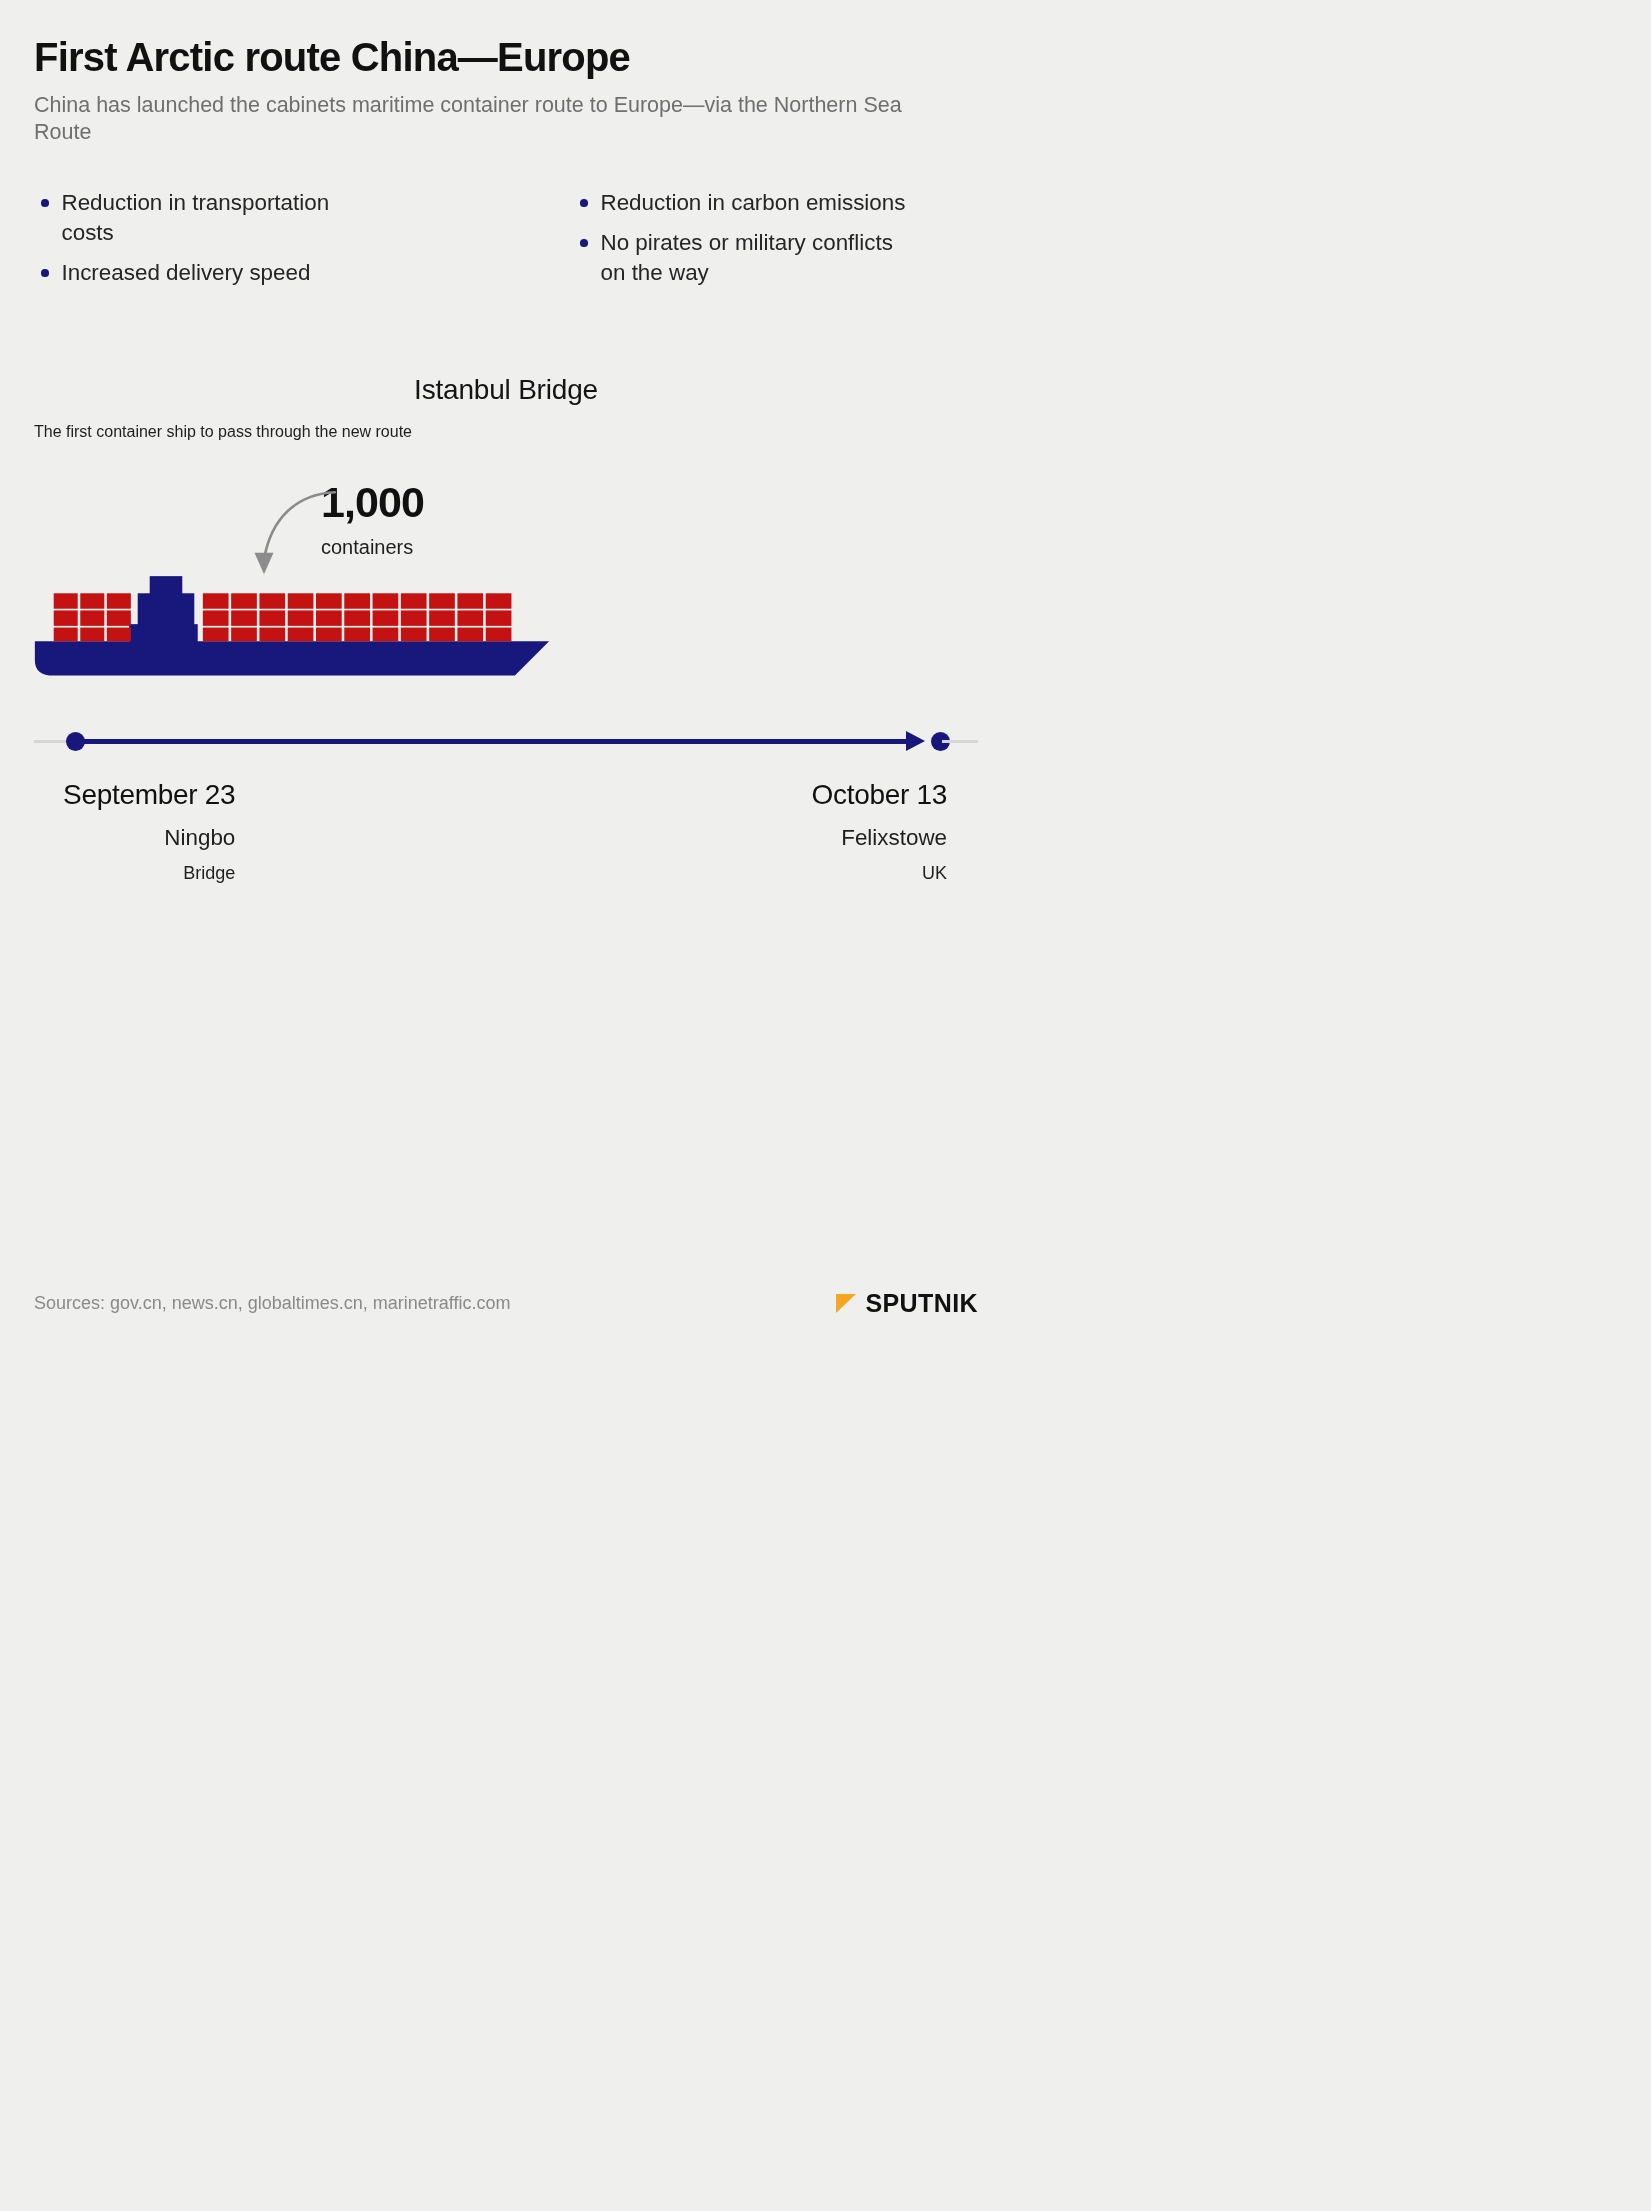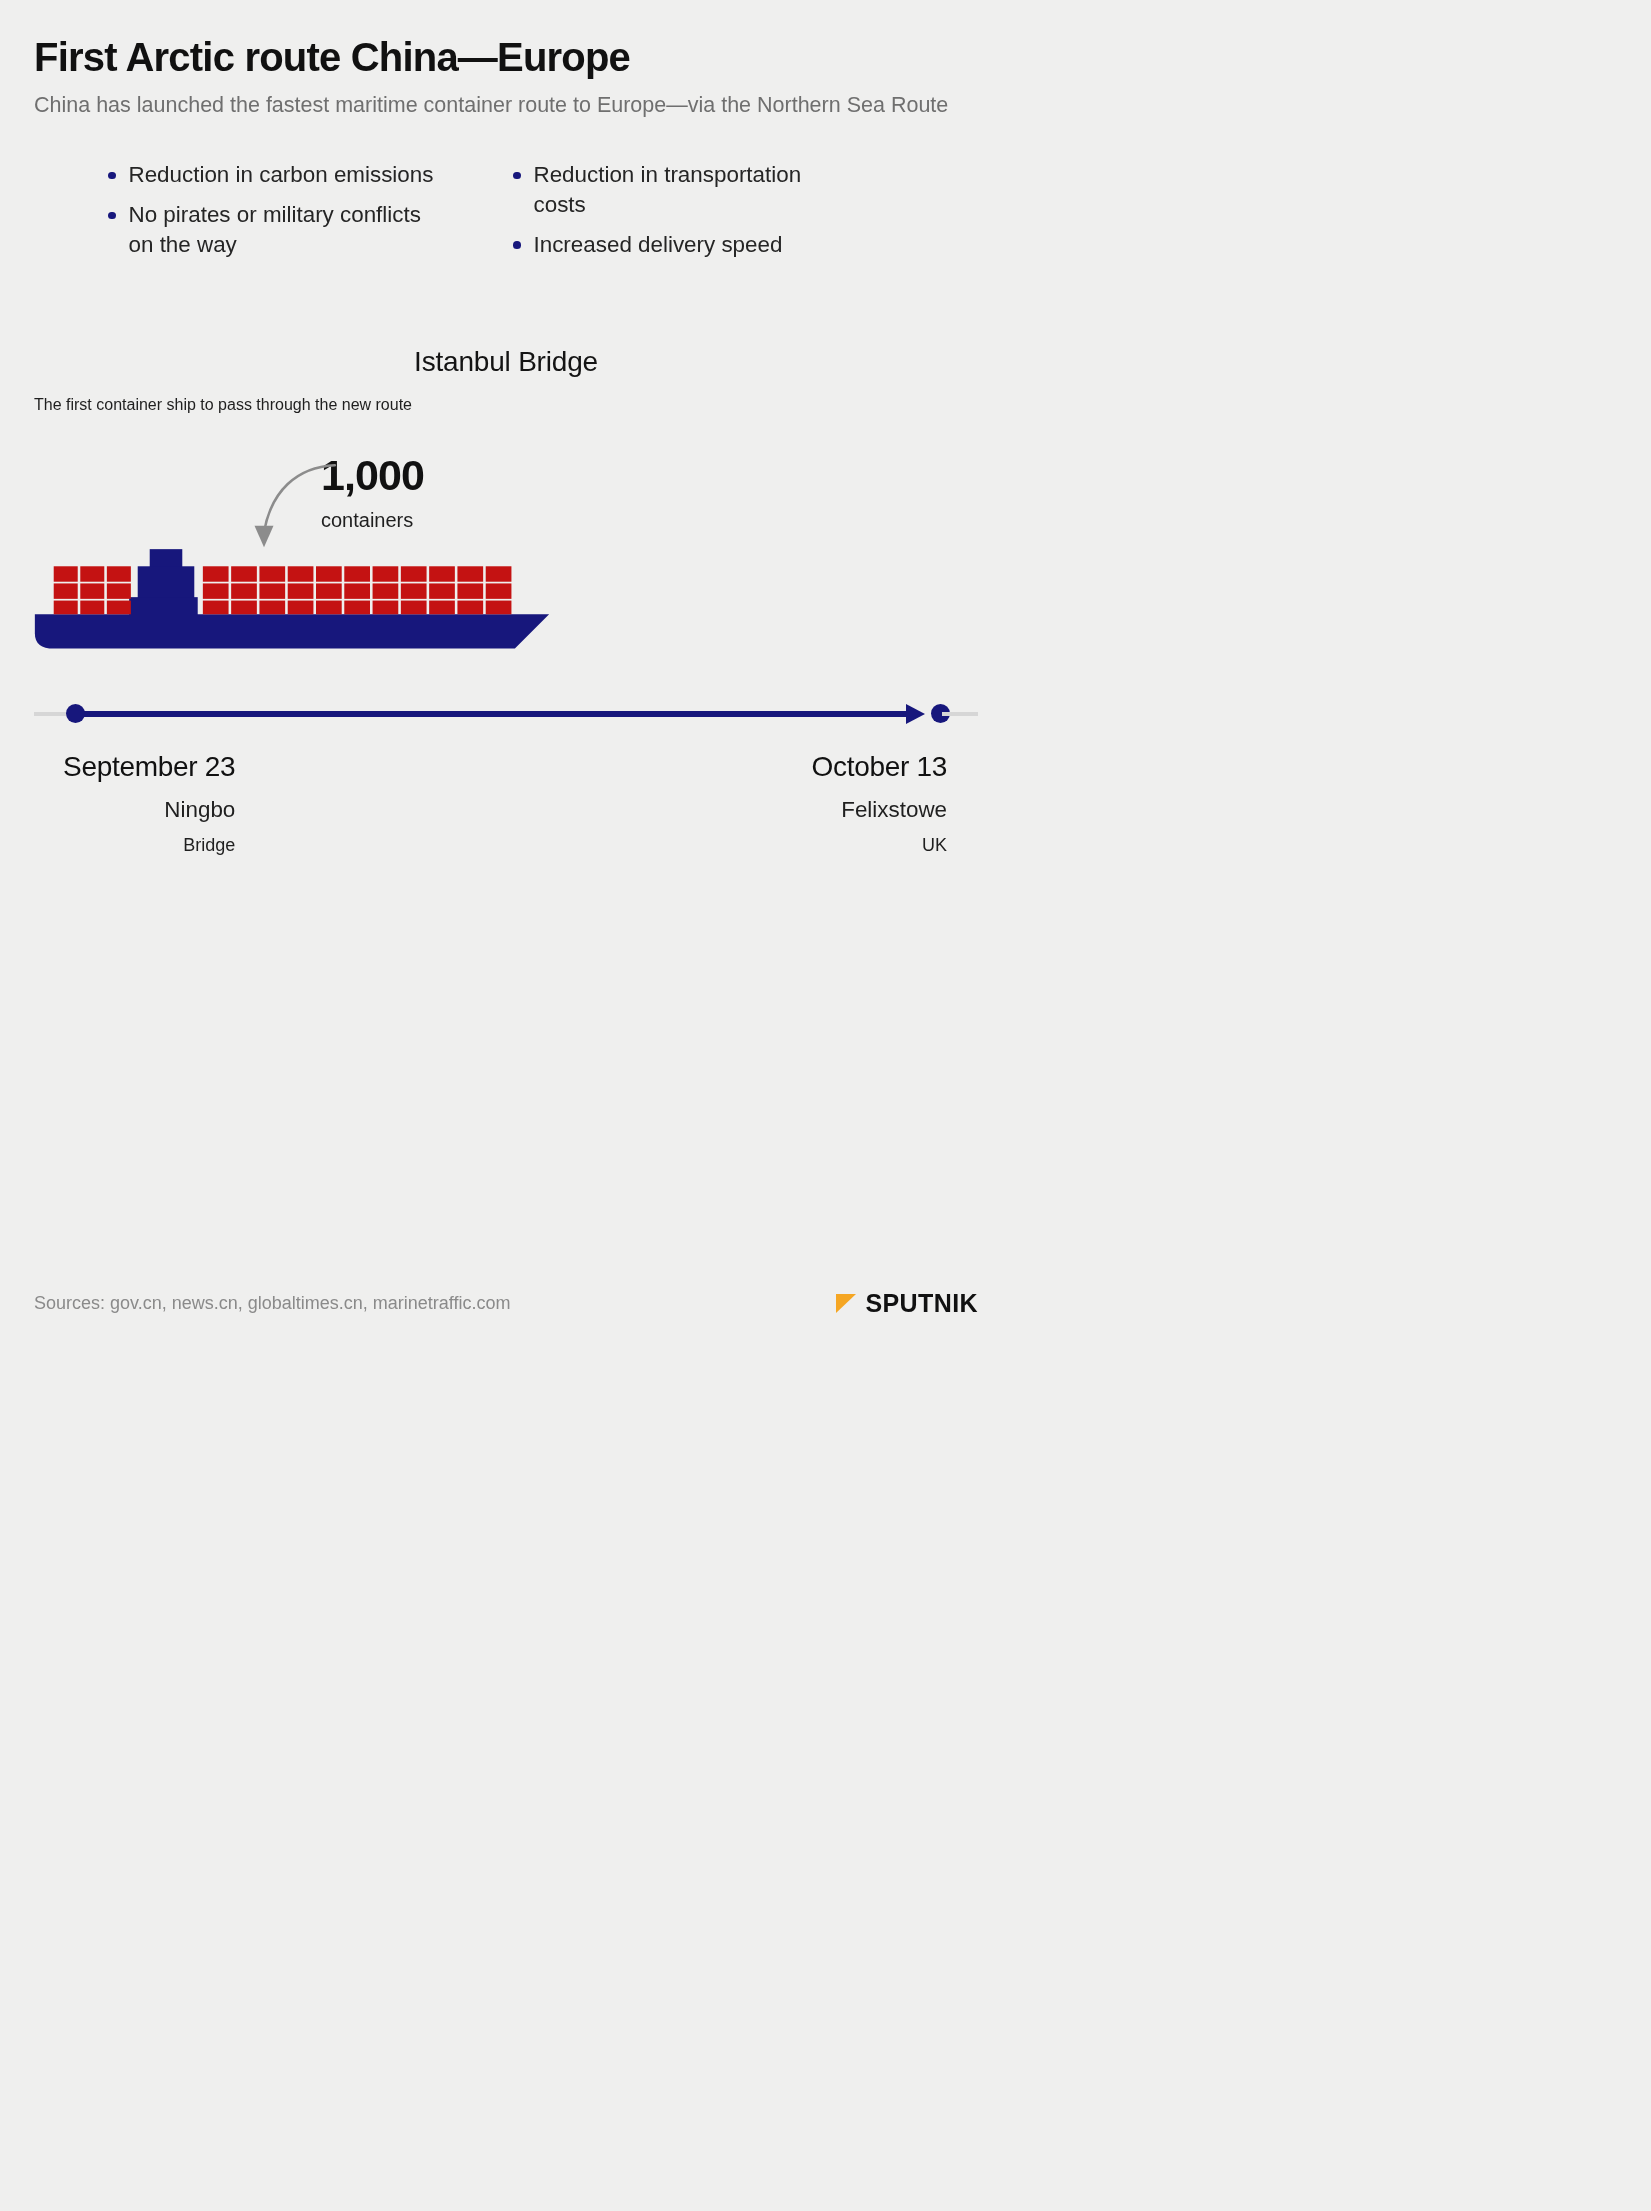--- a/index.html
+++ b/index.html
@@ -251,35 +251,35 @@
     color:#111111;
   }
 </style>
 </head>
 <body>
 
 <div class="page">
 
   <div class="header">
     <h1 class="title">First Arctic route China—Europe</h1>
-    <p class="subtitle">China has launched the fastest maritime container route to Europe—via the Northern Sea Route</p>
+    <p class="subtitle">China has launched the cabinets maritime container route to Europe—via the Northern Sea Route</p>
   </div>
 
   <div class="adv-wrap">
     <div class="adv-cols">
+      <div class="adv-col left">
+        <ul class="bullets">
+          <li>Reduction in transportation costs</li>
+          <li>Increased delivery speed</li>
+        </ul>
+      </div>
       <div class="adv-col right">
         <ul class="bullets">
           <li>Reduction in carbon emissions</li>
           <li>No pirates or military conflicts on the way</li>
-        </ul>
-      </div>
-      <div class="adv-col left">
-        <ul class="bullets">
-          <li>Reduction in transportation costs</li>
-          <li>Increased delivery speed</li>
         </ul>
       </div>
     </div>
   </div>
 
   <div class="ib-wrap">
     <h2 class="ib-heading">Istanbul Bridge</h2>
     <div class="ib-cols">
 
       <div class="ib-left">

